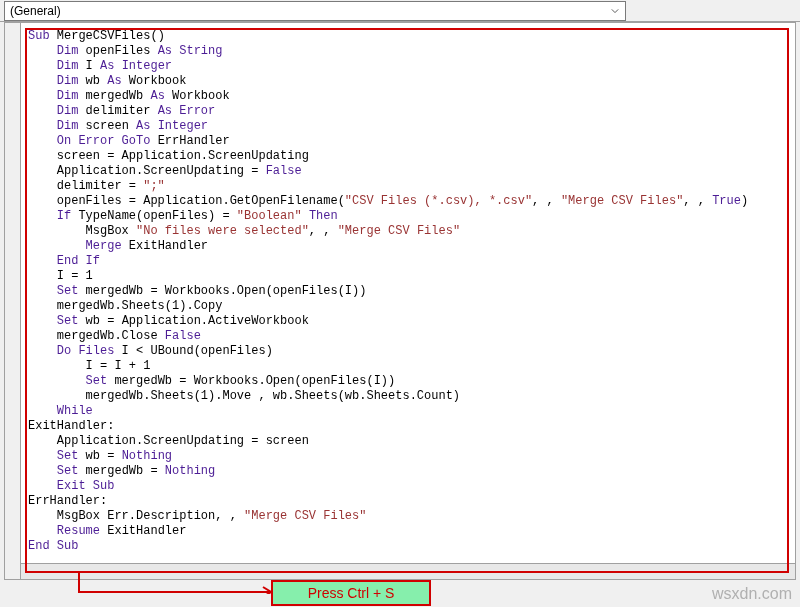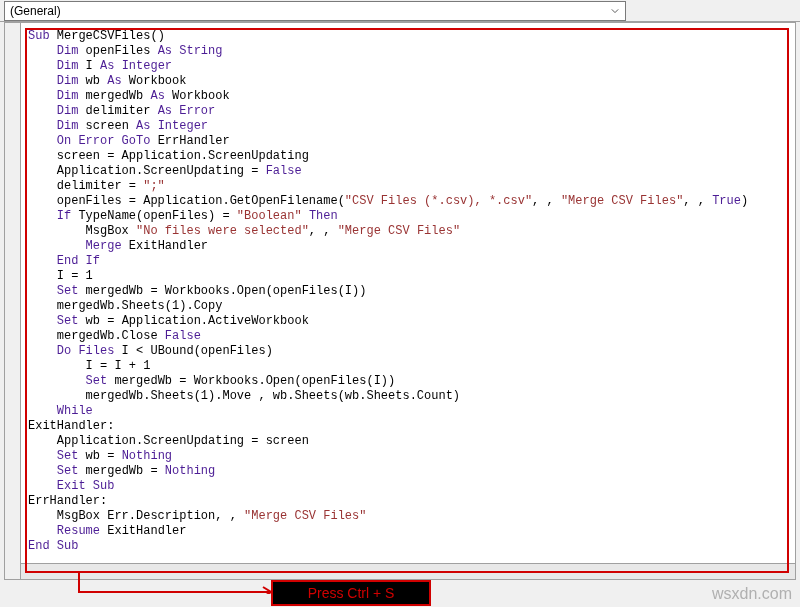--- a/index.html
+++ b/index.html
@@ -77,21 +77,21 @@
       height: 545px;
     }
     .redbox-label {
       left: 266px;
       top: 557px;
       width: 160px;
       height: 26px;
       display: flex;
       align-items: center;
       justify-content: center;
-      background: #000000;
+      background: #86efac;
       color: #d00000;
       font-size: 14px;
       font-family: Arial, sans-serif;
     }
     .arrow-line {
       position: absolute;
       left: 70px;
       top: 549px;
       width: 196px;
       height: 22px;

